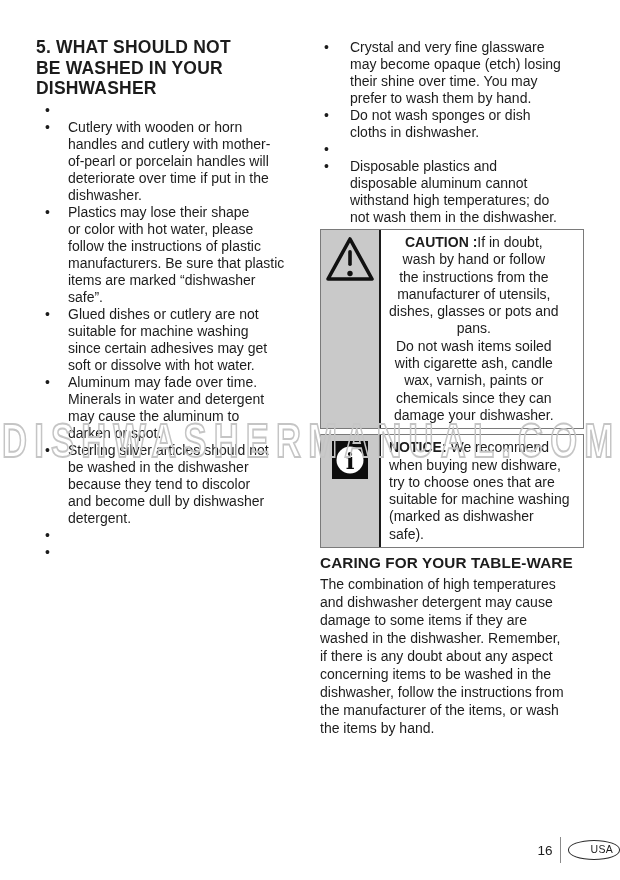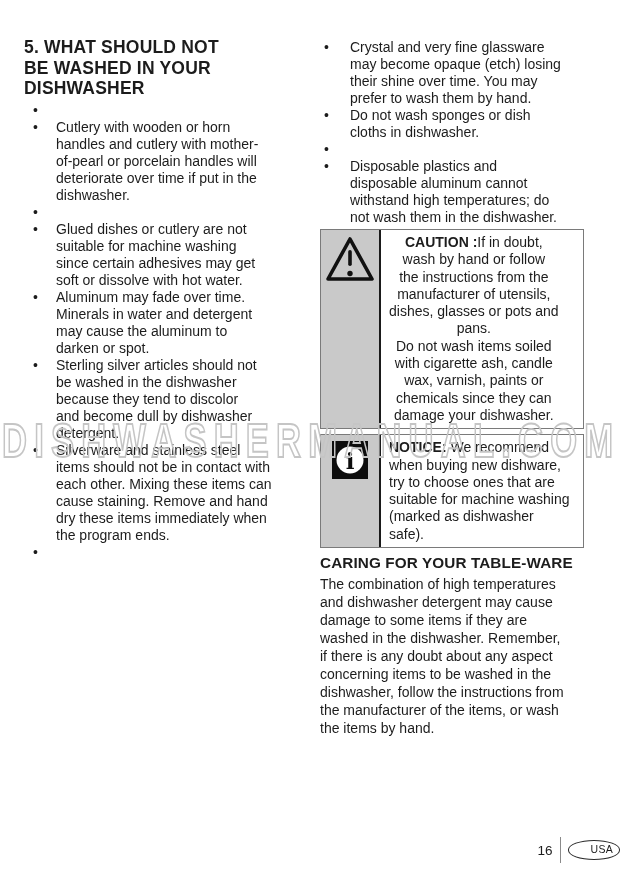--- a/index.html
+++ b/index.html
@@ -8,21 +8,21 @@
     background: #ffffff;
     font-family: "Liberation Sans", sans-serif;
     color: #1c1c1c;
     position: relative;
     overflow: hidden;
   }
   .page { position: absolute; inset: 0; background: #ffffff; }
 
   
   .col { position: absolute; z-index: 2; }
-  .col-left  { left: 24px; top: 37px; width: 278px; }
+  .col-left  { left: 36px; top: 37px; width: 278px; }
   .col-right { left: 320px; top: 39px; width: 264px; }
 
   .title {
     font-size: 17.5px;
     font-weight: bold;
     line-height: 20.5px;
     letter-spacing: 0.2px;
     white-space: pre;
     margin-bottom: 3px;
   }
@@ -136,20 +136,26 @@
     <div class="bullet">
       <span class="dot">•</span>
       <span class="btext">Cutlery with wooden or horn
 handles and cutlery with mother-
 of-pearl or porcelain handles will
 deteriorate over time if put in the
 dishwasher.</span>
     </div>
     <div class="bullet">
       <span class="dot">•</span>
+      <span class="btext">Plastics may lose their shape
+or color with hot water, please
+follow the instructions of plastic
+manufacturers. Be sure that plastic
+items are marked “dishwasher
+safe”.</span>
     </div>
     <div class="bullet">
       <span class="dot">•</span>
       <span class="btext">Glued dishes or cutlery are not
 suitable for machine washing
 since certain adhesives may get
 soft or dissolve with hot water.</span>
     </div>
     <div class="bullet">
       <span class="dot">•</span>
@@ -161,26 +167,20 @@
     <div class="bullet">
       <span class="dot">•</span>
       <span class="btext">Sterling silver articles should not
 be washed in the dishwasher
 because they tend to discolor
 and become dull by dishwasher
 detergent.</span>
     </div>
     <div class="bullet">
       <span class="dot">•</span>
-      <span class="btext">Silverware and stainless steel
-items should not be in contact with
-each other. Mixing these items can
-cause staining. Remove and hand
-dry these items immediately when
-the program ends.</span>
     </div>
     <div class="bullet">
       <span class="dot">•</span>
     </div>
   </div>
 
   <div class="col col-right">
     <div class="bullet">
       <span class="dot">•</span>
       <span class="btext">Crystal and very fine glassware

